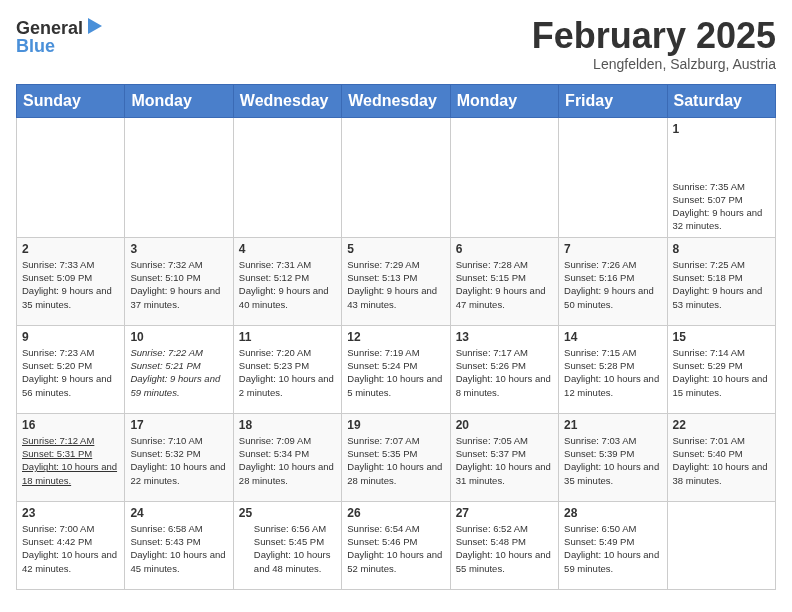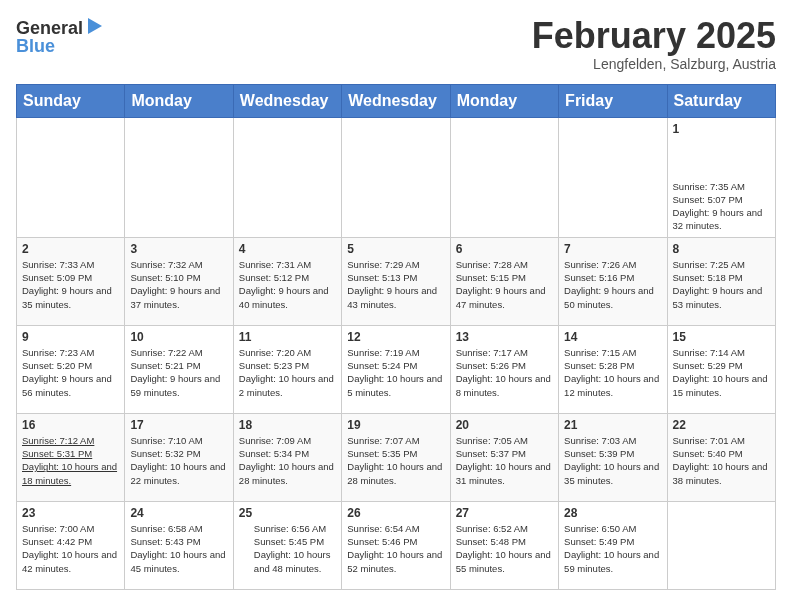--- a/index.html
+++ b/index.html
@@ -167,21 +167,21 @@
       </tr>
       <tr>
         <td>
           <span class="day-num">9</span>
           <div class="day-info" style="white-space: pre-line;">Sunrise: 7:23 AM
 Sunset: 5:20 PM
 Daylight: 9 hours and 56 minutes.</div>
         </td>
         <td>
           <span class="day-num">10</span>
-          <div class="day-info" style="white-space: pre-line;">Sunrise: 7:22 AM
+          <div class="day-info" style="white-space: pre-line; font-style: italic;">Sunrise: 7:22 AM
 Sunset: 5:21 PM
 Daylight: 9 hours and 59 minutes.</div>
         </td>
         <td>
           <span class="day-num">11</span>
           <div class="day-info" style="white-space: pre-line;">Sunrise: 7:20 AM
 Sunset: 5:23 PM
 Daylight: 10 hours and 2 minutes.</div>
         </td>
         <td>

